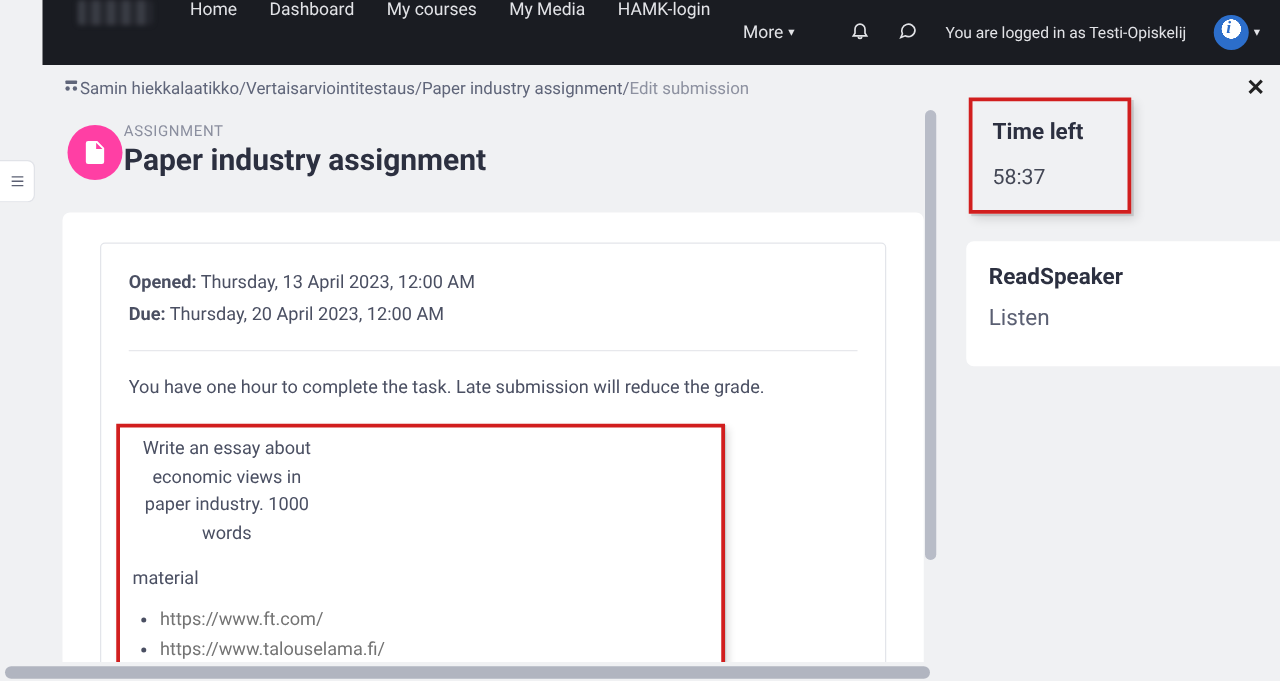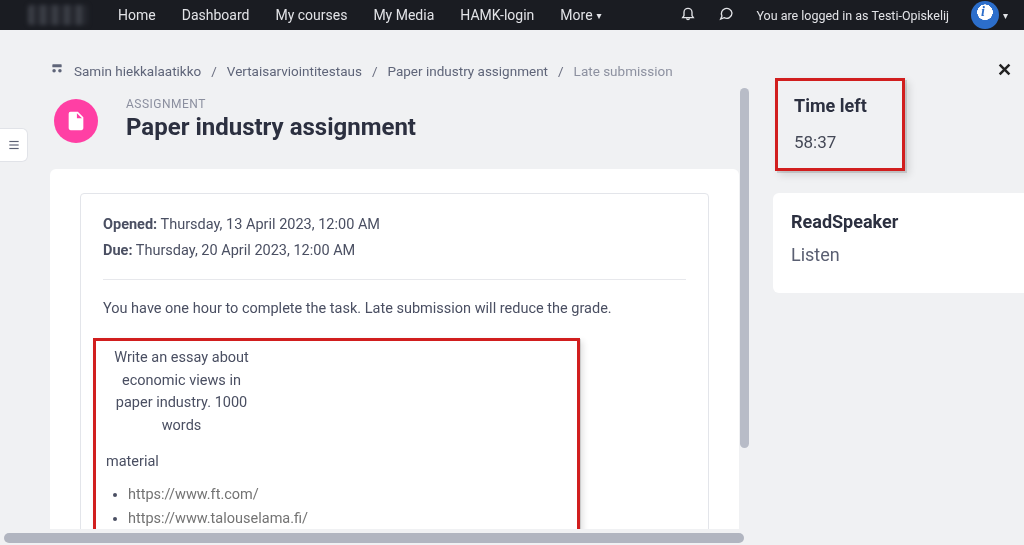--- a/index.html
+++ b/index.html
@@ -7,26 +7,26 @@
     font-family: -apple-system, BlinkMacSystemFont, "Segoe UI", Roboto, sans-serif;
     background: #f0f1f3;
     width: 1024px;
     height: 545px;
     overflow: hidden;
     color: #3a3f51;
   }
   
   .topnav {
     background: #1a1c22;
-    height: 30px;
+    height: 52px;
     display: flex;
-    align-items: center;
     padding: 0 16px 0 10px;
     color: #dcdde1;
     font-size: 14px;
+    margin-left: 34px;
   }
   .logo-blur {
     width: 60px; height: 20px;
     background: repeating-linear-gradient(90deg,#3b3e46 0 6px,#24262d 6px 12px);
     filter: blur(2px);
     border-radius: 3px;
     margin-right: 30px;
     margin-left: 18px;
   }
   .nav-links { display: flex; gap: 26px; }
@@ -71,30 +71,30 @@
     position:absolute;
     top:44px; bottom:16px; left:0; right:0;
     display:flex;
   }
   .main-col {
     flex:1;
     padding: 18px 0 0 50px;
     overflow-y:auto;
   }
   .breadcrumb {
-    display:flex; align-items:center; gap:10px;
+    display:flex; align-items:center; 
     font-size:13.5px; color:#5f6579;
     margin-bottom:18px;
   }
   .breadcrumb .bc-icon { font-size:14px; }
   .breadcrumb .sep { color:#6b6f80; padding:0 0px; }
   .breadcrumb a { color:#5f6579; text-decoration:none; cursor:pointer; }
   .breadcrumb .active { color:#8d91a0; }
 
-  .assign-head { display:flex; align-items:flex-start; gap:28px; margin-bottom:26px; padding-left:4px; }
+  .assign-head { display:flex; align-items:flex-start; gap:1px; margin-bottom:26px; padding-left:4px; }
   .assign-icon {
     width:44px; height:44px; border-radius:50%;
     background:#ff3fa4;
     display:flex; align-items:center; justify-content:center;
     flex-shrink:0;
     margin-top:2px;
   }
   .assign-icon svg { width:22px; height:22px; fill:#fff; }
   .assign-label { font-size:12px; color:#8b8f9f; letter-spacing:0.5px; }
   .assign-title { font-size:24px; font-weight:700; color:#2c3040; margin-top:2px; }
@@ -240,21 +240,21 @@
             <circle cx="17" cy="15" r="3"></circle>
             <rect x="4" y="4" width="16" height="5" rx="1"></rect>
           </svg>
       </span>
       <a>Samin hiekkalaatikko</a>
       <span class="sep">/</span>
       <a>Vertaisarviointitestaus</a>
       <span class="sep">/</span>
       <a>Paper industry assignment</a>
       <span class="sep">/</span>
-      <span class="active">Late submission</span>
+      <span class="active">Edit submission</span>
     </div>
 
     <div class="assign-head">
       <div class="assign-icon">
         <svg viewBox="0 0 24 24">
             <path d="M14 2H6a2 2 0 00-2 2v16a2 2 0 002 2h12a2 2 0 002-2V8l-6-6zM13 9V3.5L18.5 9H13z"></path>
           </svg>
       </div>
       <div>
         <div class="assign-label">ASSIGNMENT</div>

